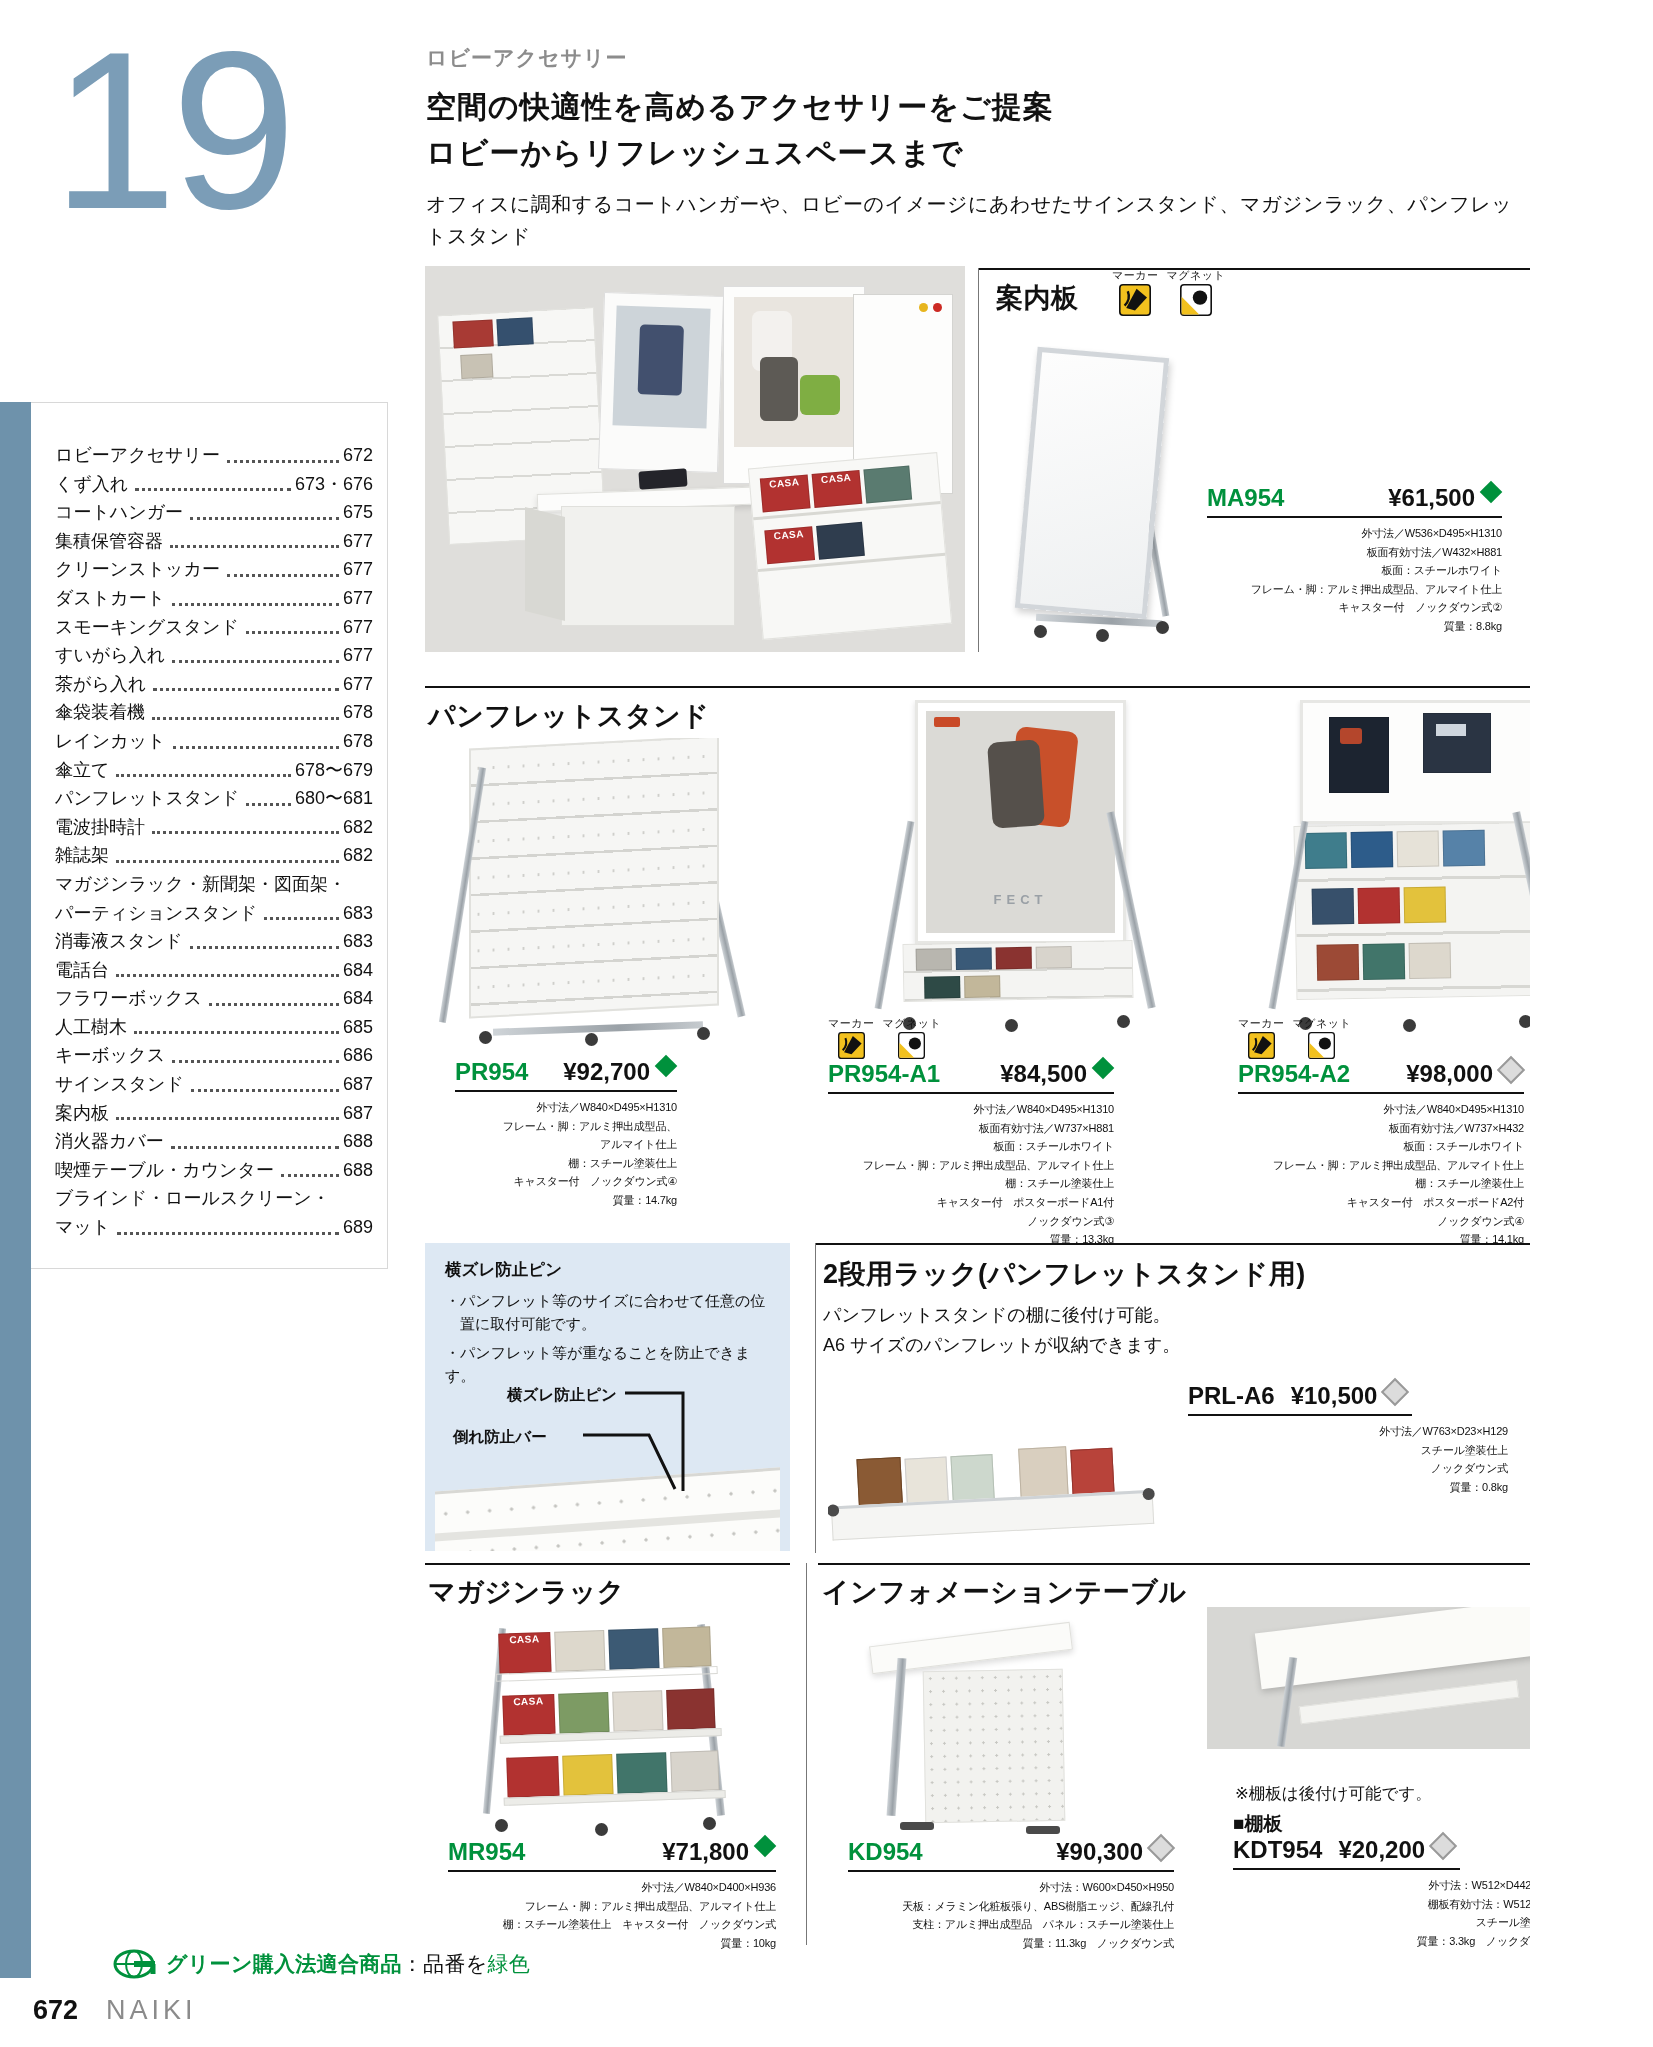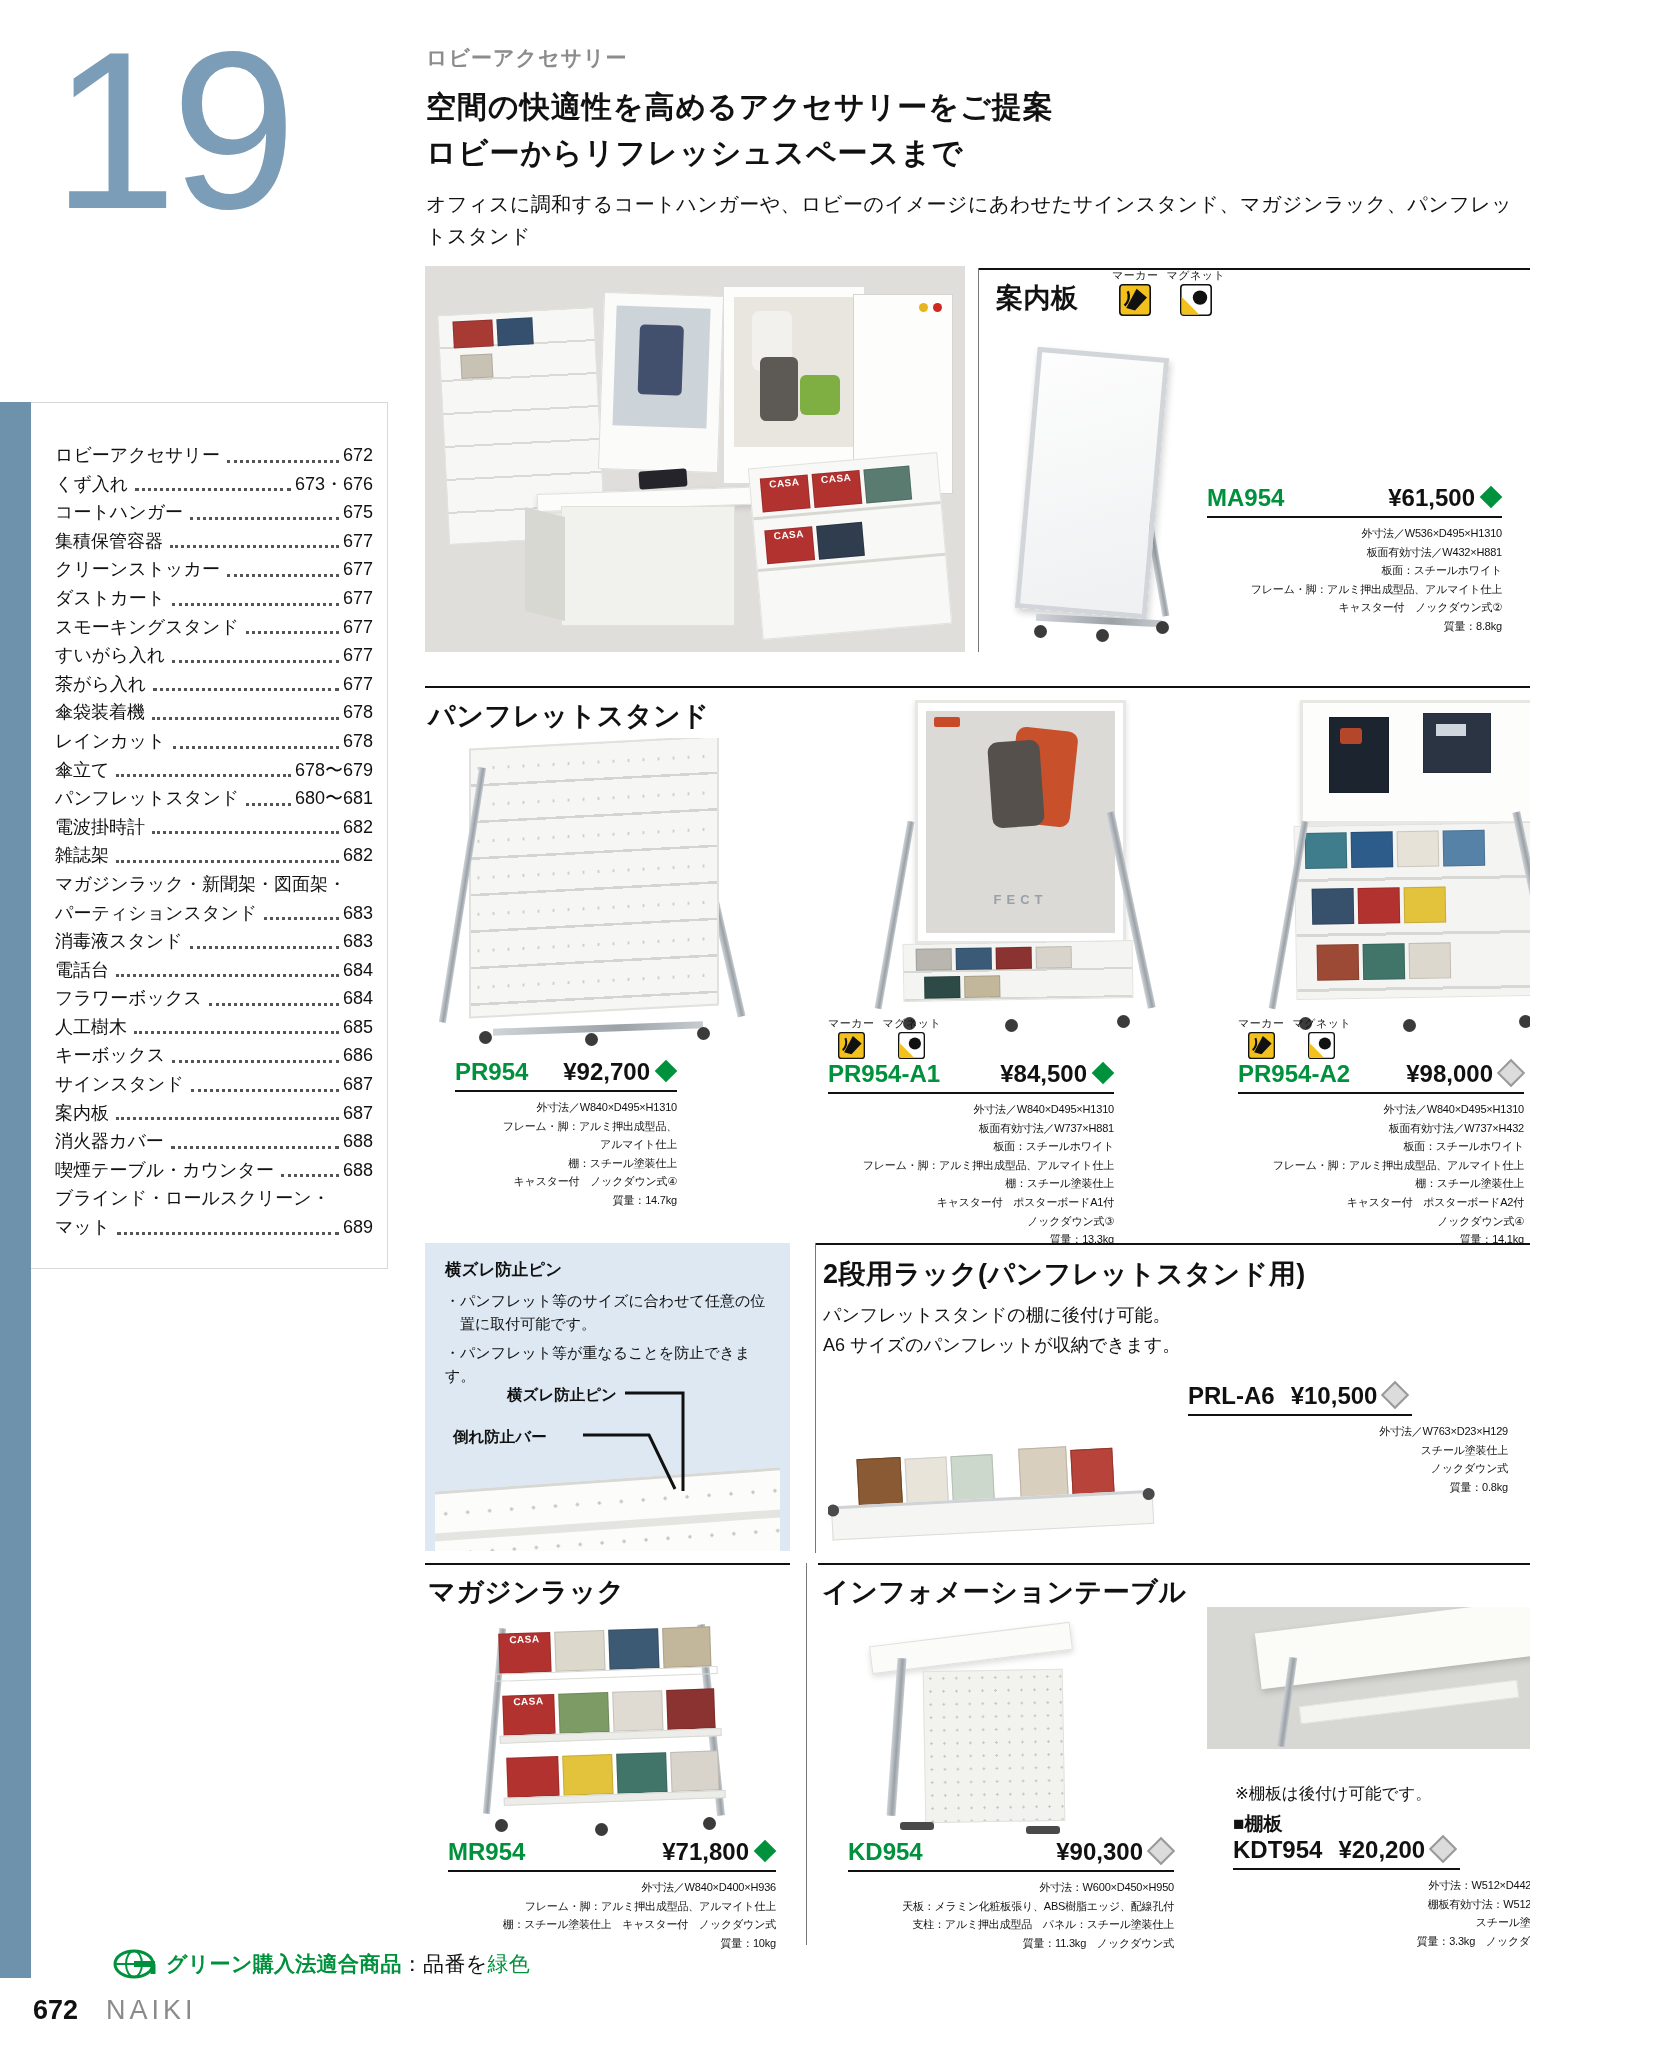--- a/index.html
+++ b/index.html
@@ -24,21 +24,21 @@
   .toc-label{white-space:nowrap;}
   .toc-leader{flex:1;border-bottom:3px dotted #555;margin:0 4px 7px 7px;}
   .toc-page{white-space:nowrap;}
 
   
   .pinfo{position:absolute;}
   .code-row{display:flex;justify-content:space-between;align-items:flex-end;border-bottom:2px solid #111;padding-bottom:4px;}
   .code-row.inline{display:inline-flex;justify-content:flex-start;gap:16px;padding-right:4px;}
   .code{font-size:24px;font-weight:bold;color:#111;white-space:nowrap;}
   .code.green{color:#00913c;}
-  .price{font-size:24px;font-weight:bold;display:flex;align-items:center;gap:5px;white-space:nowrap;}
+  .price{font-size:24px;font-weight:bold;display:flex;gap:5px;white-space:nowrap;}
   .dia{width:16px;height:16px;transform:rotate(45deg);display:inline-block;margin:0 3px 2px 3px;}
   .dia.filled{background:#00913c;}
   .dia.open{background:#dcdcdc;border:2px solid #9a9a9a;}
   .p-specs{margin-top:6px;}
   .spec-line{font-size:11px;line-height:18.6px;white-space:nowrap;letter-spacing:-.2px;text-align:right;}
 
   .sec-title{position:absolute;font-size:27px;font-weight:bold;letter-spacing:.5px;white-space:nowrap;}
 
   
   .cert-row{position:absolute;display:flex;gap:8px;}

